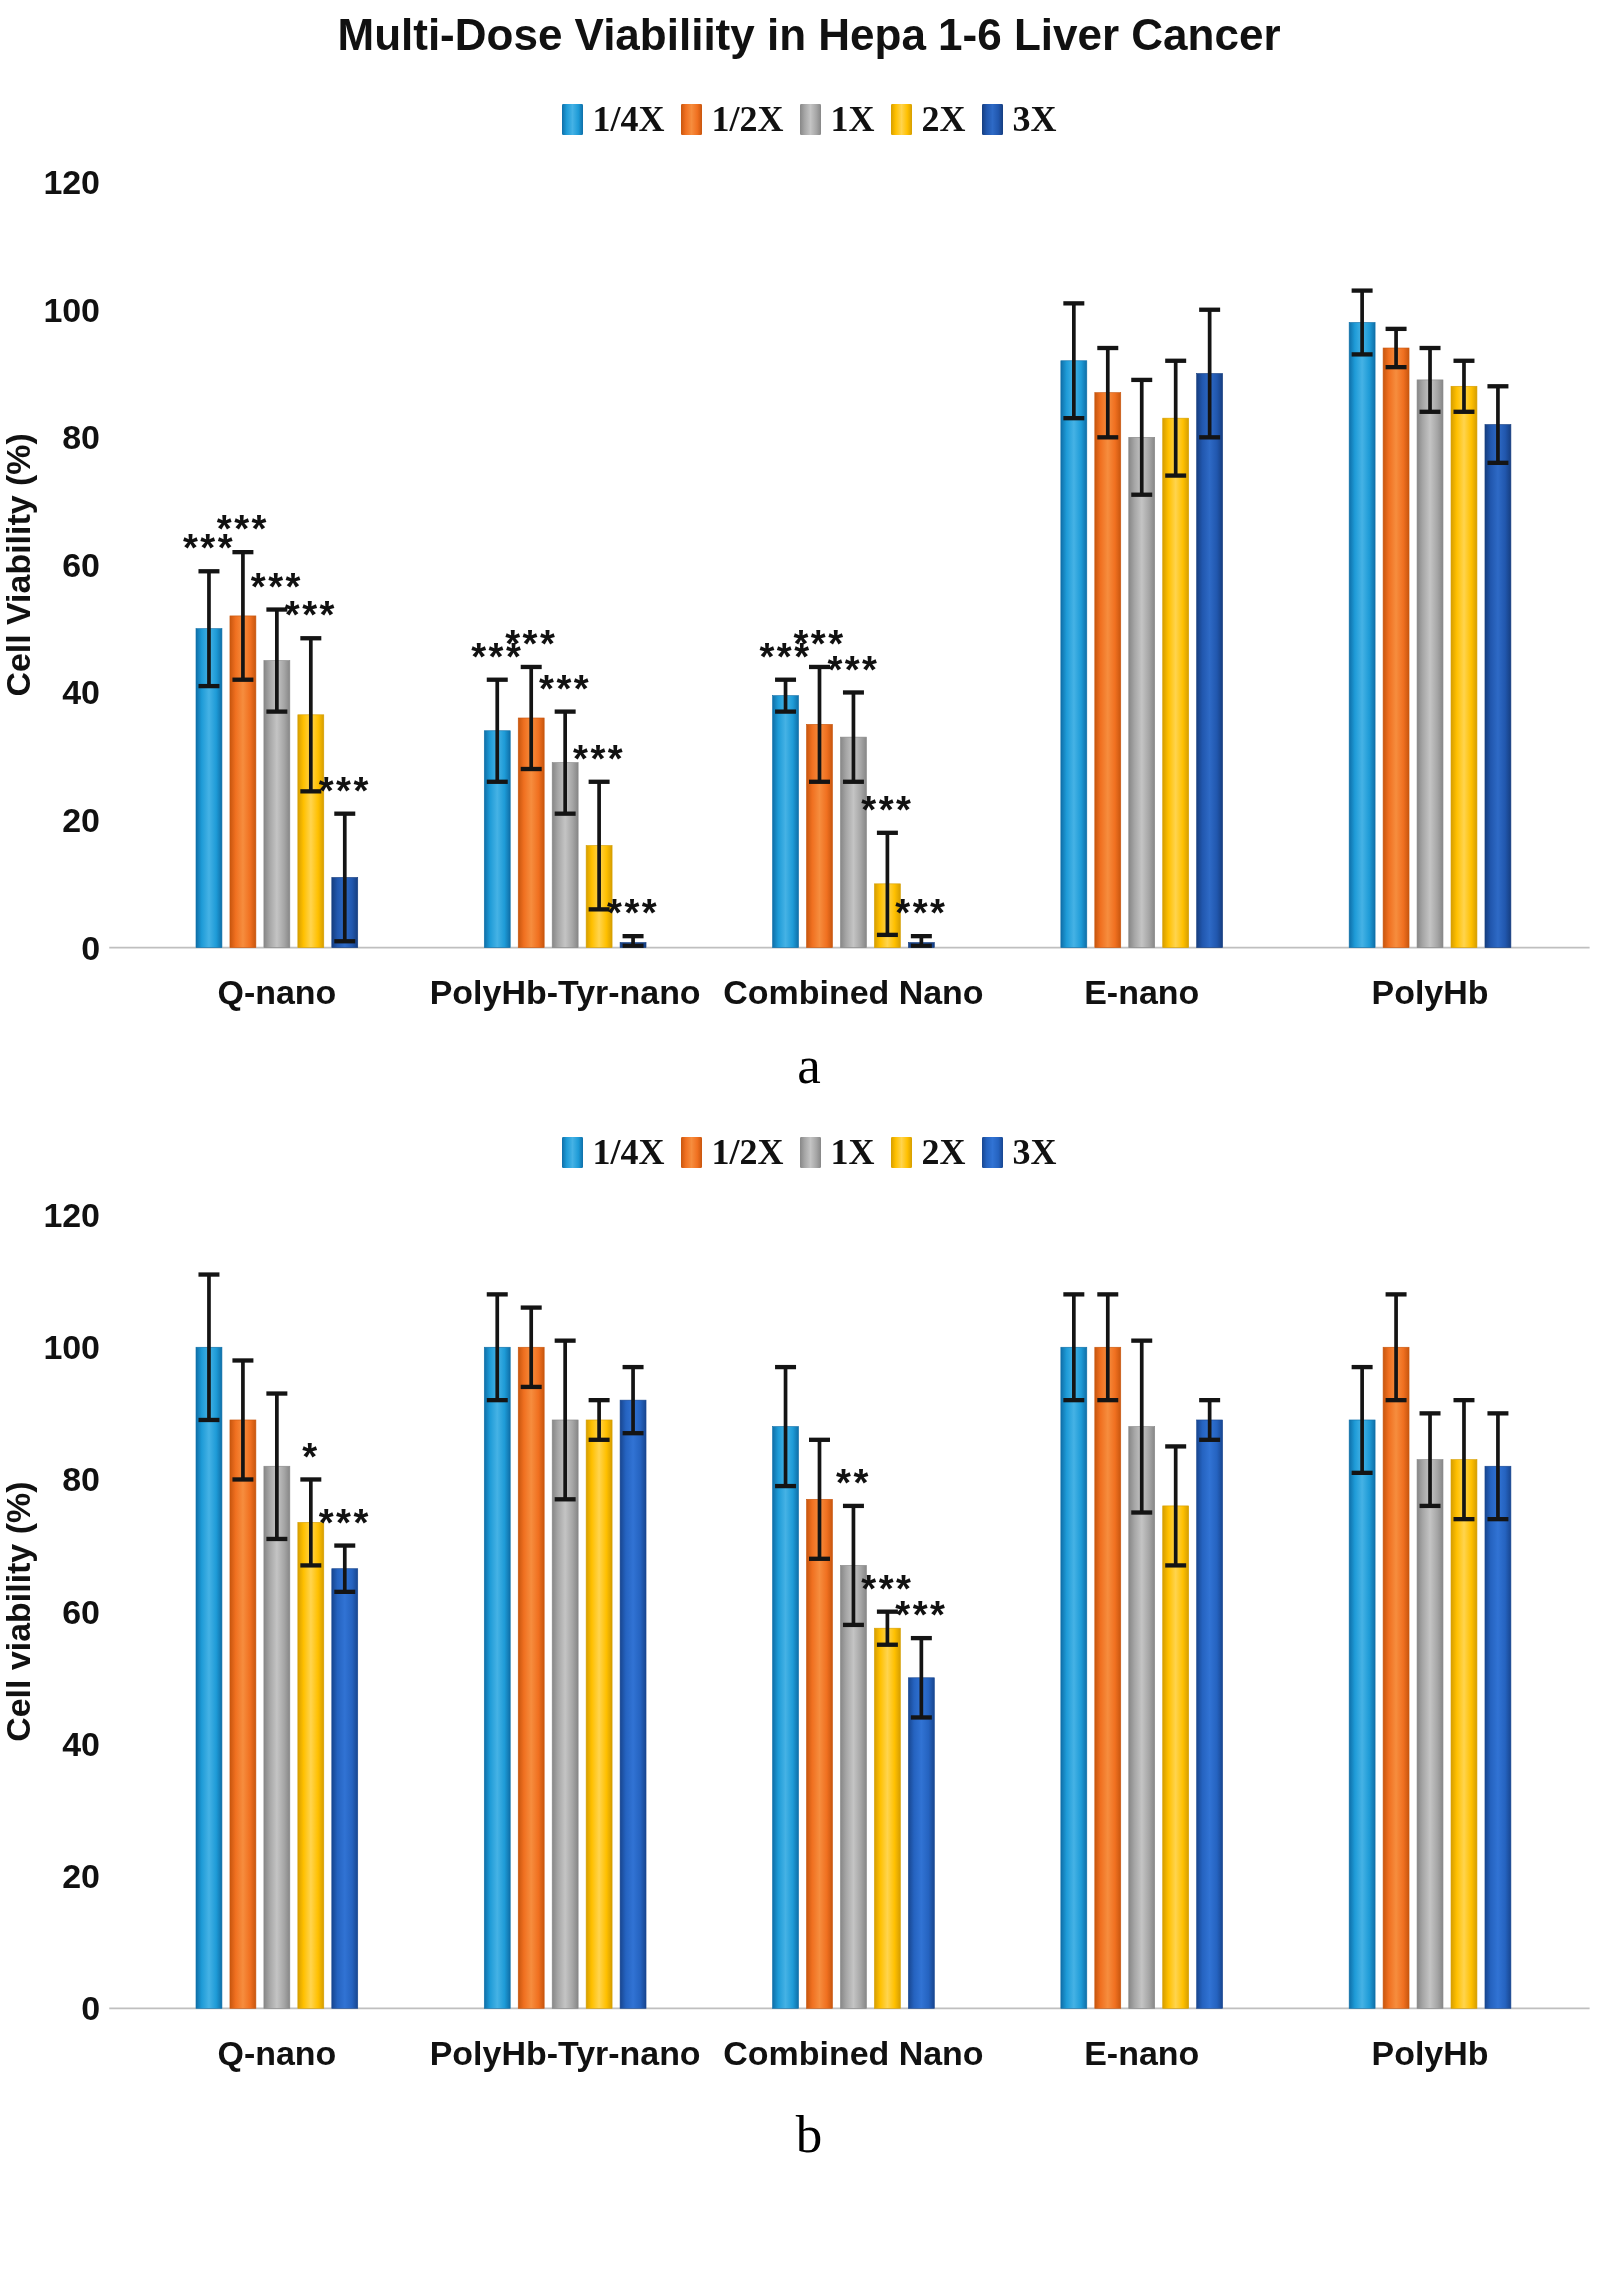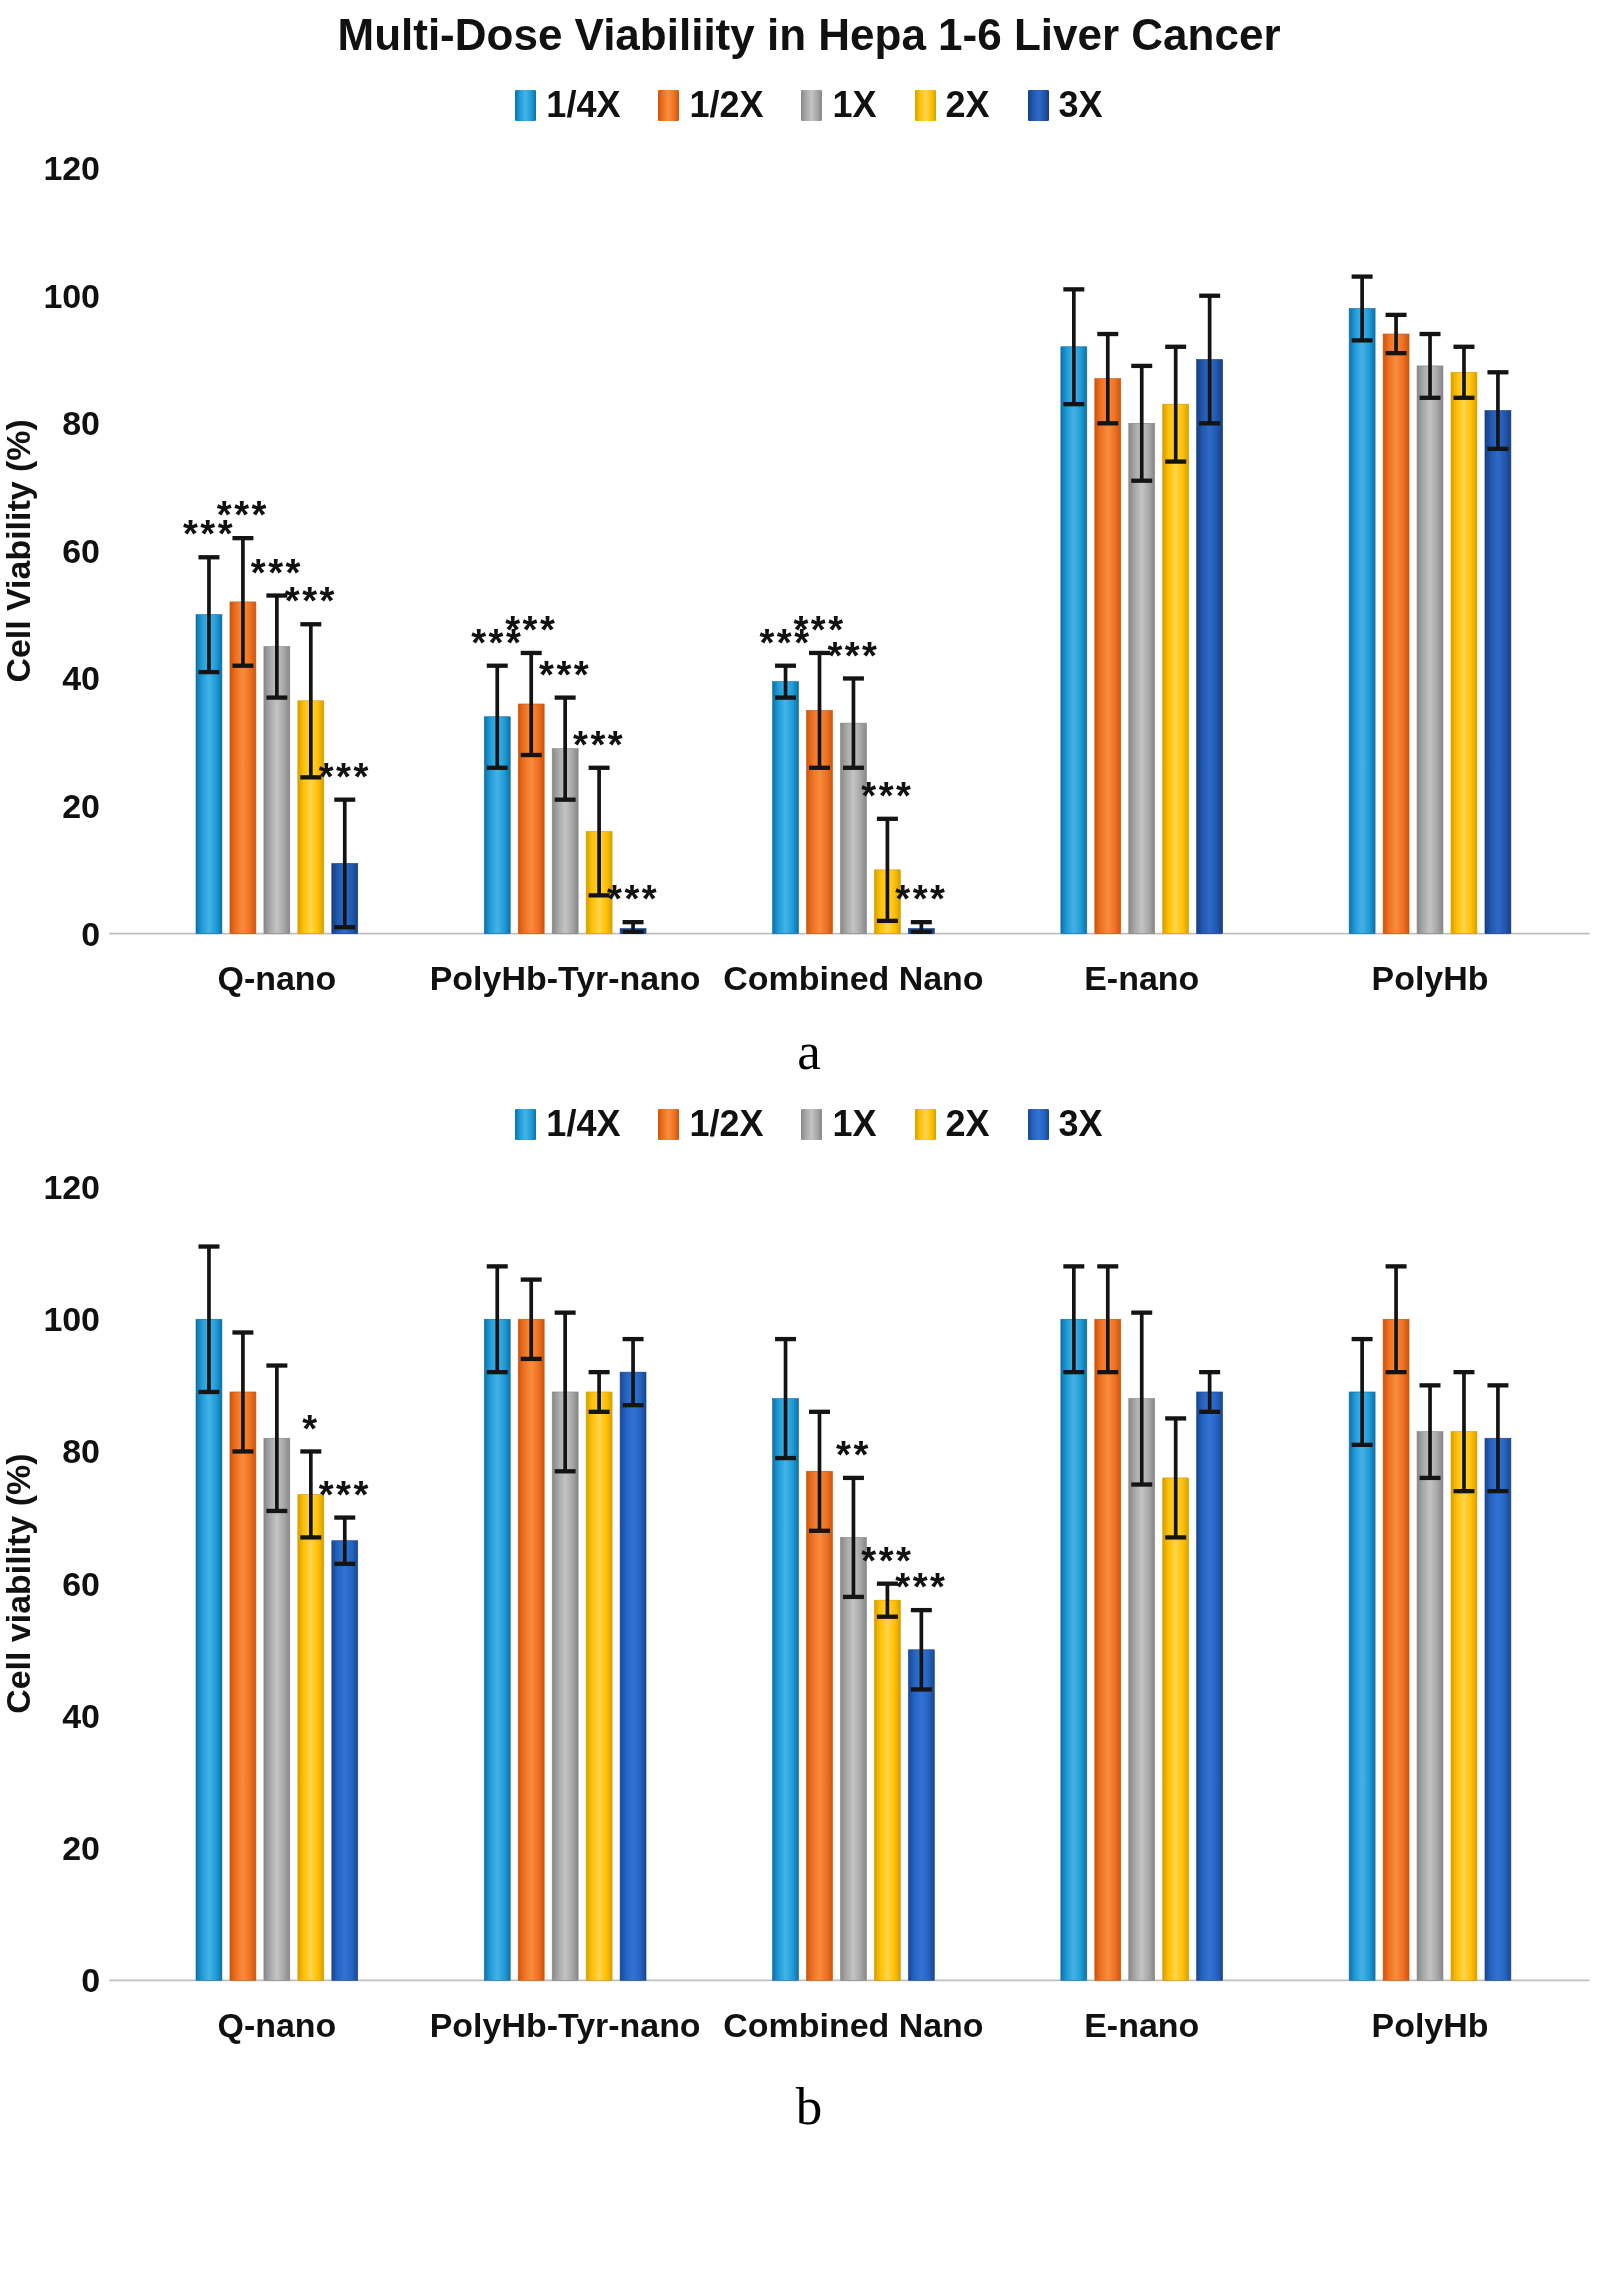--- a/index.html
+++ b/index.html
@@ -9,21 +9,21 @@
   }
   .panel{width:100%;position:relative;}
   .chart-title{
     text-align:center;font-size:44px;font-weight:bold;color:#111111;
     line-height:1.2;letter-spacing:0px;
   }
   .panel-a .chart-title{padding-top:8.6px;}
   .panel-b .chart-title{padding-top:86px;}
   .legend{
     display:flex;justify-content:center;align-items:center;
-    gap:38px;margin-top:25px;height:38px;
+    gap:16px;margin-top:39px;height:38px;font-family:Liberation Serif, serif;
   }
   .legend-item{display:flex;align-items:center;gap:10px;}
   .legend-swatch{display:inline-block;width:21px;height:31px;border-radius:1.2px;}
   .legend-label{font-size:36px;font-weight:bold;color:#111111;}
   svg{display:block;margin:6.2px auto 0 auto;}
   .panel-letter{
     text-align:center;font-family:"Liberation Serif",serif;
     font-size:53px;color:#000000;line-height:1.1;
   }
   .panel-a .panel-letter{margin-top:8.6px;}

